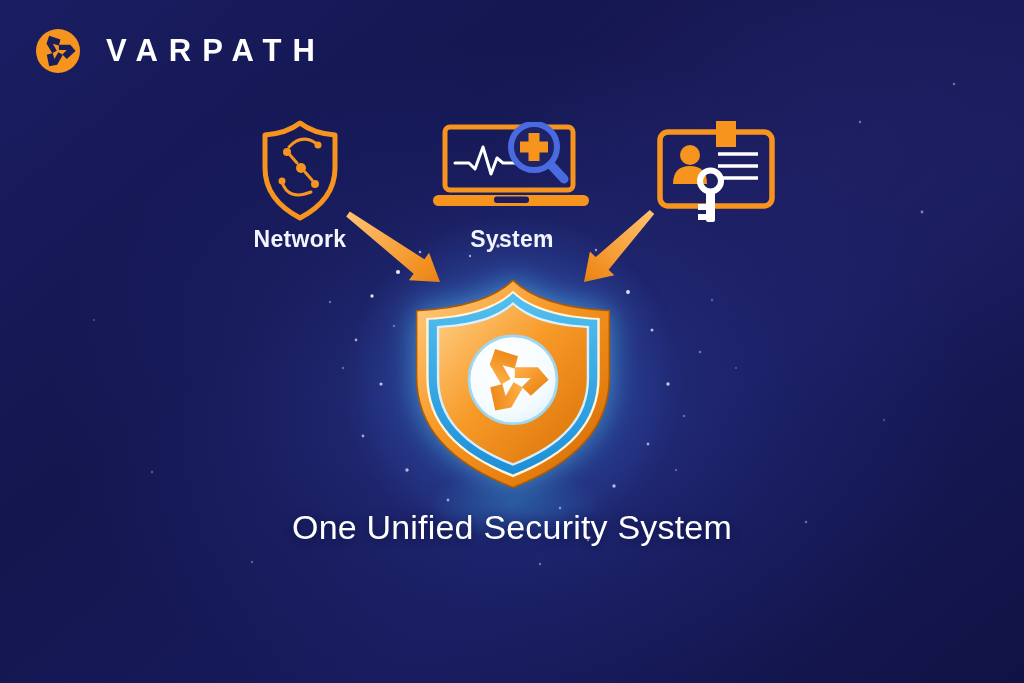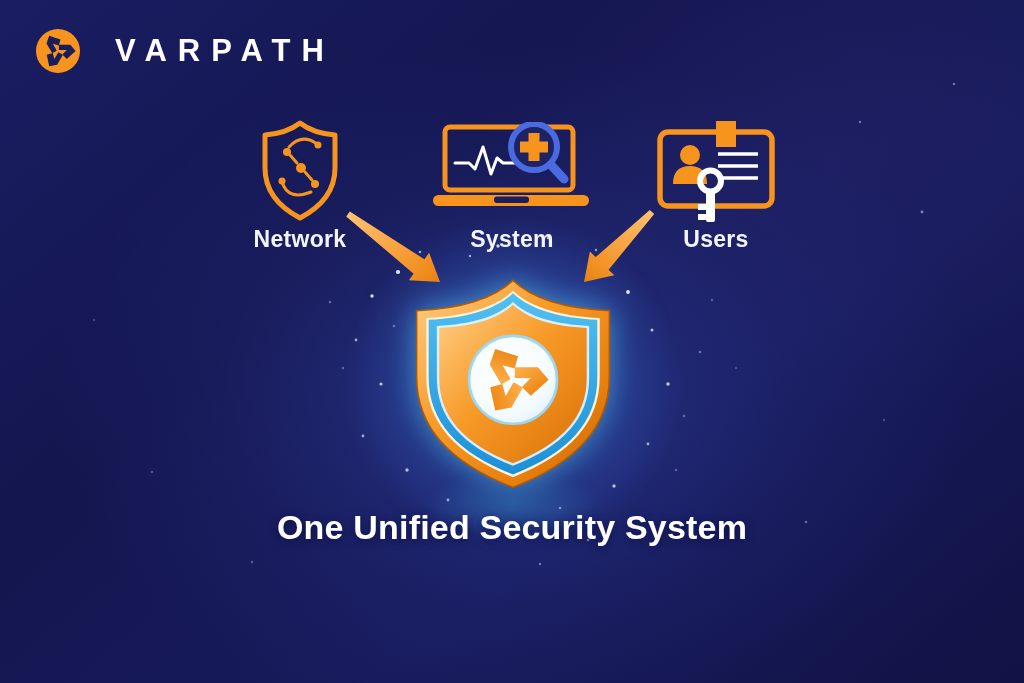--- a/index.html
+++ b/index.html
@@ -13,38 +13,38 @@
   }
   .abs{position:absolute;}
   .shield-halo{
     left:283px;top:158px;width:460px;height:452px;border-radius:50%;
     background:radial-gradient(closest-side,rgba(110,182,255,.48) 0%,rgba(66,122,236,.25) 46%,rgba(66,122,236,0) 74%);
   }
   .base-glow{
     left:398px;top:458px;width:230px;height:92px;border-radius:50%;
     background:radial-gradient(closest-side,rgba(64,190,245,.32),rgba(64,190,245,0) 75%);
   }
-  .brand{left:34px;top:27px;display:flex;align-items:center;gap:33px;}
+  .brand{left:34px;top:27px;display:flex;align-items:center;gap:24px;}
   .brand-logo{width:48px;height:48px;display:block;}
   .brand-name{color:#ffffff;font-size:31px;font-weight:700;letter-spacing:11px;line-height:48px;}
   .icon-net{left:256px;top:118px;width:88px;height:106px;}
   .icon-dev{left:431px;top:122px;width:160px;height:86px;}
   .icon-usr{left:654px;top:112px;width:124px;height:112px;}
   .src-label{top:226px;width:160px;text-align:center;color:#f3f5ff;font-size:23px;font-weight:700;letter-spacing:.3px;}
   .net-label{left:220px;}
   .dev-label{left:432px;}
   .usr-label{left:636px;}
   .overlay{left:0;top:0;width:1024px;height:683px;pointer-events:none;}
   .shield{
     left:403px;top:272px;width:220px;height:226px;
     filter:drop-shadow(0 0 16px rgba(90,190,255,.75)) drop-shadow(0 8px 20px rgba(8,16,70,.55));
   }
   .headline{
     left:0;top:508px;width:1024px;text-align:center;
-    color:#ffffff;font-size:34px;font-weight:700;letter-spacing:.2px;
+    color:#ffffff;font-size:34px;font-weight:400;letter-spacing:.2px;
     text-shadow:0 2px 8px rgba(5,10,50,.6);
   }
 </style>
 </head>
 <body>
 
 <div class="stage">
 
   <div class="abs shield-halo"></div>
   <div class="abs base-glow"></div>
@@ -158,21 +158,20 @@
     <g>
       <circle cx="56.5" cy="69" r="10.5" fill="none" stroke="#ffffff" stroke-width="6"></circle>
       <rect x="52" y="80" width="9" height="30" rx="2" fill="#ffffff"></rect>
       <rect x="44" y="92" width="9" height="6" fill="#ffffff"></rect>
       <rect x="44" y="102" width="9" height="6" fill="#ffffff"></rect>
     </g>
   </svg>
 
   <div class="abs src-label net-label">Network</div>
   <div class="abs src-label dev-label">System</div>
-  <div class="abs src-label usr-label">Users</div>
 
   <svg class="abs shield" viewBox="0 0 210 216" preserveAspectRatio="none">
     <defs>
       <linearGradient id="og" x1="0" y1="0" x2="1" y2="1">
         <stop offset="0" stop-color="#FFD089"></stop>
           <stop offset="0.4" stop-color="#F79A28"></stop>
         <stop offset="0.75" stop-color="#E67E0E"></stop>
           <stop offset="1" stop-color="#C56508"></stop>
       </linearGradient>
       <linearGradient id="ig" x1="0" y1="0" x2="1" y2="1">

